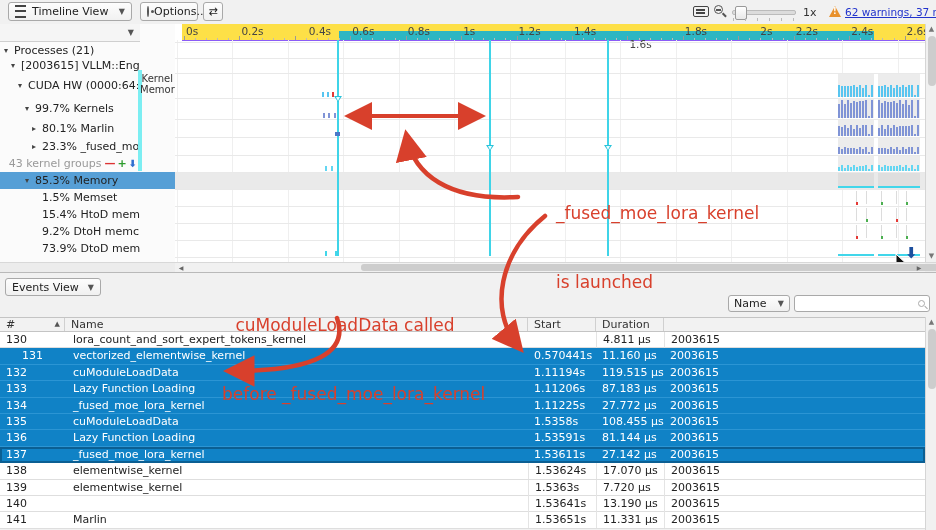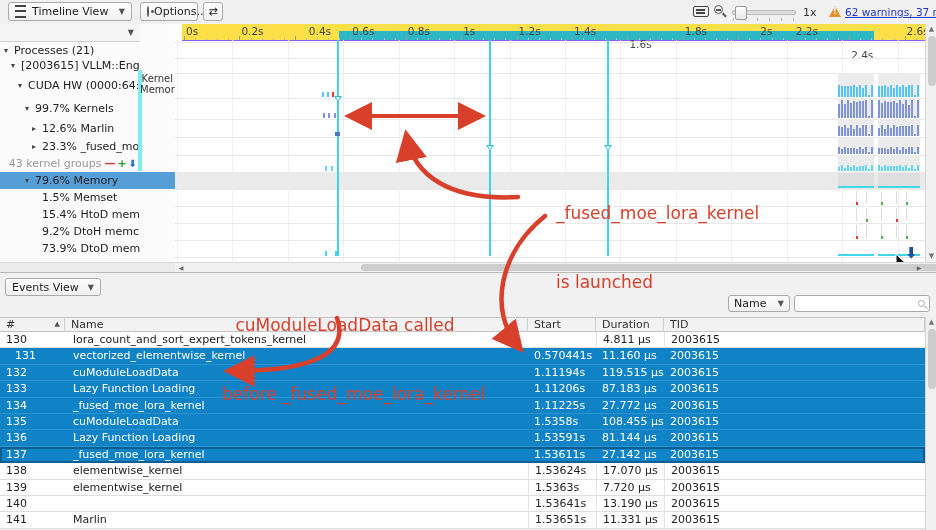--- a/index.html
+++ b/index.html
@@ -155,35 +155,35 @@
         <div class="tree-row" style="height: 25px; padding-left: 18px;">
           <span class="arrow">▾</span>
           <span>CUDA HW (0000:64:00.0 - N</span>
         </div>
         <div class="tree-row" style="height: 21px; padding-left: 25px;">
           <span class="arrow">▾</span>
           <span>99.7% Kernels</span>
         </div>
         <div class="tree-row" style="height: 18px; padding-left: 32px;">
           <span class="arrow">▸</span>
-          <span>12.6% Marlin</span>
+          <span>80.1% Marlin</span>
         </div>
         <div class="tree-row" style="height: 18px; padding-left: 32px;">
           <span class="arrow">▸</span>
           <span>23.3% _fused_moe_lo</span>
         </div>
         <div class="tree-row muted" style="height: 17px; padding-left: 32px; justify-content: flex-end; padding-right: 3px;">
           <span>43 kernel groups</span>
           <span class="ic-minus">—</span>
           <span class="ic-plus">+</span>
           <span class="ic-pin">⬇</span>
         </div>
         <div class="tree-row sel" style="height: 17px; padding-left: 25px;">
           <span class="arrow">▾</span>
-          <span>79.6% Memory</span>
+          <span>85.3% Memory</span>
         </div>
         <div class="tree-row" style="height: 17px; padding-left: 32px;">
           <span class="arrow"></span>
           <span>1.5% Memset</span>
         </div>
         <div class="tree-row" style="height: 17px; padding-left: 32px;">
           <span class="arrow"></span>
           <span>15.4% HtoD memcpy</span>
         </div>
         <div class="tree-row" style="height: 17px; padding-left: 32px;">
@@ -275,21 +275,21 @@
         <div class="tick-minor" style="left: 578.472px;"></div>
         <div class="tick-minor" style="left: 589.558px;"></div>
         <div class="tick-minor" style="left: 600.644px;"></div>
         <div class="tick-mark" style="left: 611.73px;"></div>
         <div class="tick-label" style="left: 613.73px;">2.2s</div>
         <div class="tick-minor" style="left: 622.816px;"></div>
         <div class="tick-minor" style="left: 633.902px;"></div>
         <div class="tick-minor" style="left: 644.988px;"></div>
         <div class="tick-minor" style="left: 656.074px;"></div>
         <div class="tick-mark" style="left: 667.16px;"></div>
-        <div class="tick-label" style="left: 669.16px; margin-top: 24px;">2.4s</div>
+        <div class="tick-label" style="left: 669.16px;">2.4s</div>
         <div class="tick-minor" style="left: 678.246px;"></div>
         <div class="tick-minor" style="left: 689.332px;"></div>
         <div class="tick-minor" style="left: 700.418px;"></div>
         <div class="tick-minor" style="left: 711.504px;"></div>
         <div class="tick-mark" style="left: 722.59px;"></div>
         <div class="tick-label" style="left: 724.59px;">2.6s</div>
         <div class="tick-minor" style="left: 733.676px;"></div>
         <div class="tick-minor" style="left: 744.762px;"></div>
       </div>
   <div class="grid-v" style="left: 2px;"></div>
@@ -540,32 +540,31 @@
   <div class="search">
     <span class="smag"></span>
   </div>
 
   <div class="etable">
     <div class="ehead" id="ev-head">
         <div class="hc" style="left: 0px; width: 65px;">#<span style="float: right; margin-right: 4px; font-size: 7px; color: rgb(85, 85, 85);"> ▲</span></div>
         <div class="hc" style="left: 65px; width: 463px;">Name</div>
         <div class="hc" style="left: 528px; width: 68px;">Start</div>
         <div class="hc" style="left: 596px; width: 68px;">Duration</div>
-        <div class="hc" style="left: 664px; width: 261px;">TID</div>
       </div>
     <div id="ev-rows">
         <div class="erow">
           <div class="c" style="left: 0px; width: 65px;">130</div>
           <div class="c" style="left: 65px; width: 463px; padding-left: 8px;">lora_count_and_sort_expert_tokens_kernel</div>
           <div class="c" style="left: 556px; width: 68px; border-left: 1px solid rgb(228, 228, 228); margin-top: 33px;">0.570334s</div>
           <div class="c" style="left: 596px; width: 68px; border-left: 1px solid rgb(228, 228, 228);">4.811 µs</div>
           <div class="c" style="left: 664px; width: 261px; border-left: 1px solid rgb(228, 228, 228);">2003615</div>
         </div>
         <div class="erow sel">
-          <div class="c" style="left: 9px; width: 65px;">131</div>
+          <div class="c" style="left: 16px; width: 65px;">131</div>
           <div class="c" style="left: 65px; width: 463px; padding-left: 8px;">vectorized_elementwise_kernel</div>
           <div class="c" style="left: 528px; width: 68px;">0.570441s</div>
           <div class="c" style="left: 596px; width: 68px;">11.160 µs</div>
           <div class="c" style="left: 664px; width: 261px;">2003615</div>
         </div>
         <div class="erow sel">
           <div class="c" style="left: 0px; width: 65px;">132</div>
           <div class="c" style="left: 65px; width: 463px; padding-left: 8px;">cuModuleLoadData</div>
           <div class="c" style="left: 528px; width: 68px;">1.11194s</div>
           <div class="c" style="left: 596px; width: 68px;">119.515 µs</div>

